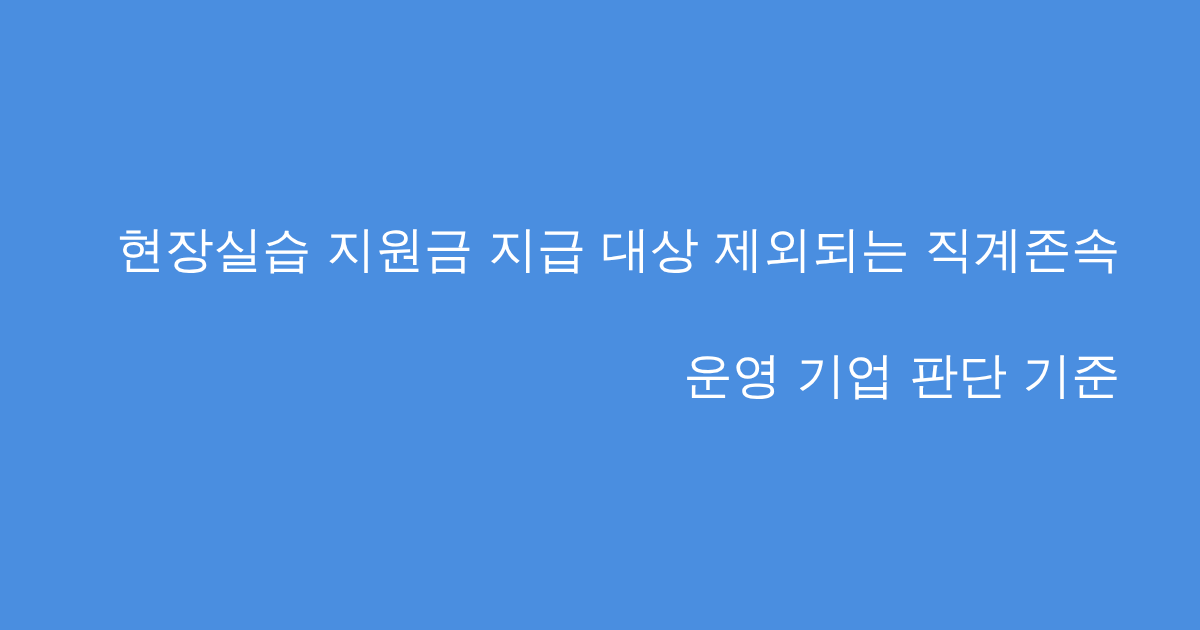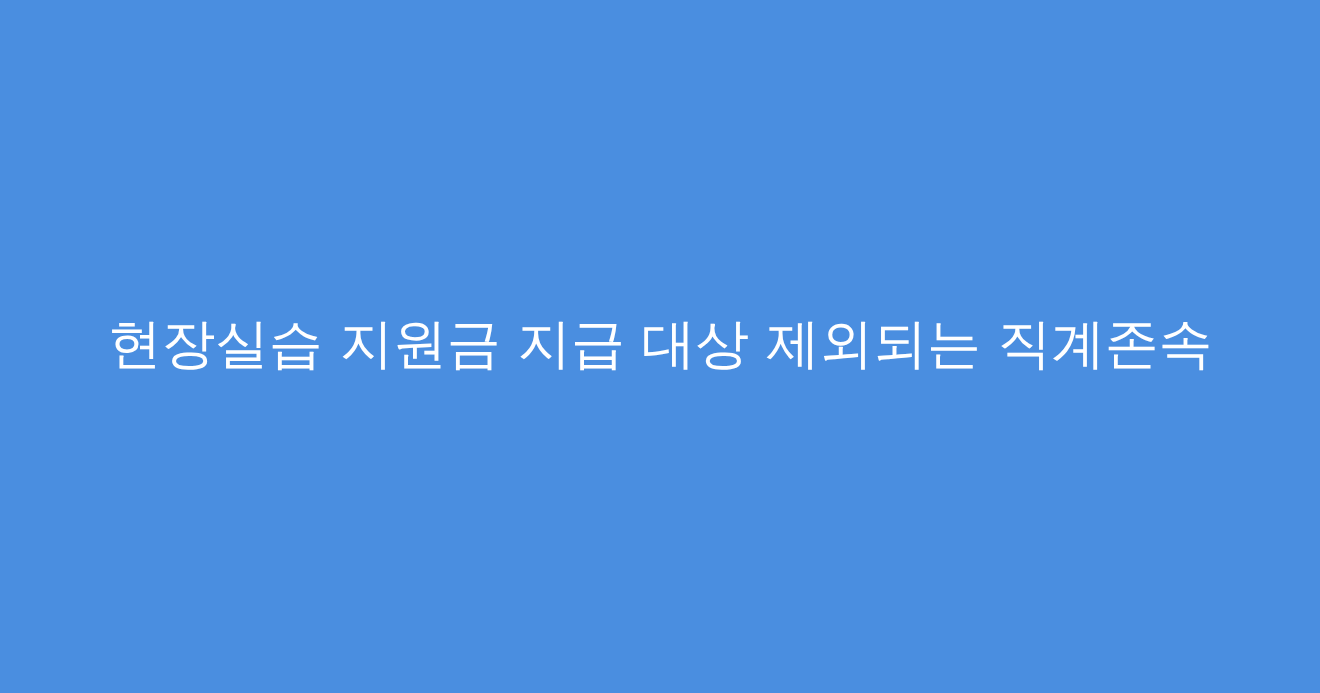--- a/index.html
+++ b/index.html
@@ -49,27 +49,29 @@
     line-height: 63px;
     letter-spacing: -0.2px;
     text-align: center;
     word-break: keep-all;
     white-space: pre-line;
     text-rendering: geometricPrecision;
   }
 
   .og-title .title-line {
     display: block;
+    text-align: right;
   }
 </style>
 </head>
 <body style="background-color: rgb(74, 142, 224);">
 
 <div class="og-card" style="background-color: rgb(74, 142, 224);">
 
   <div class="card-inner">
 
     <h1 class="og-title" style="color: rgb(255, 255, 255);">
       <span class="title-line">현장실습 지원금 지급 대상 제외되는 직계존속</span>
+      <span class="title-line">운영 기업 판단 기준</span>
     </h1>
 
   </div>
 </div>
 
 </body></html>

